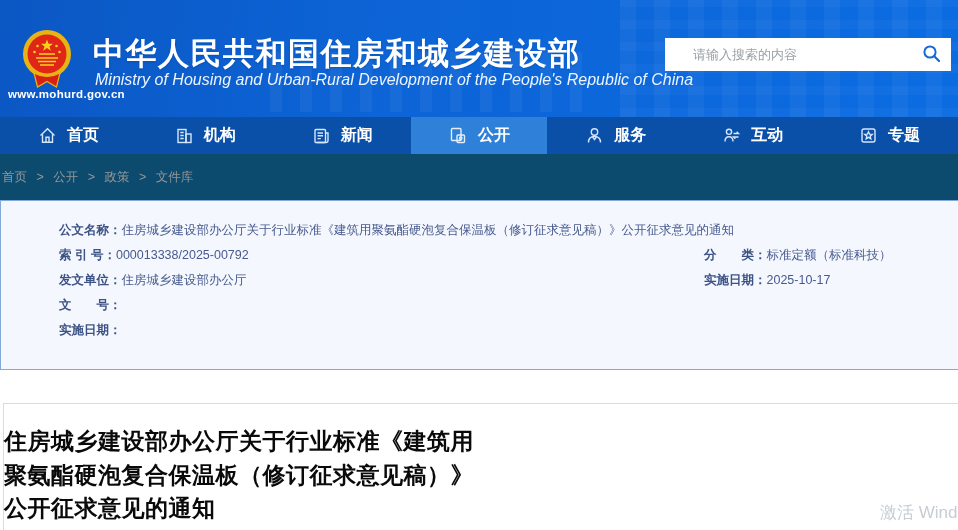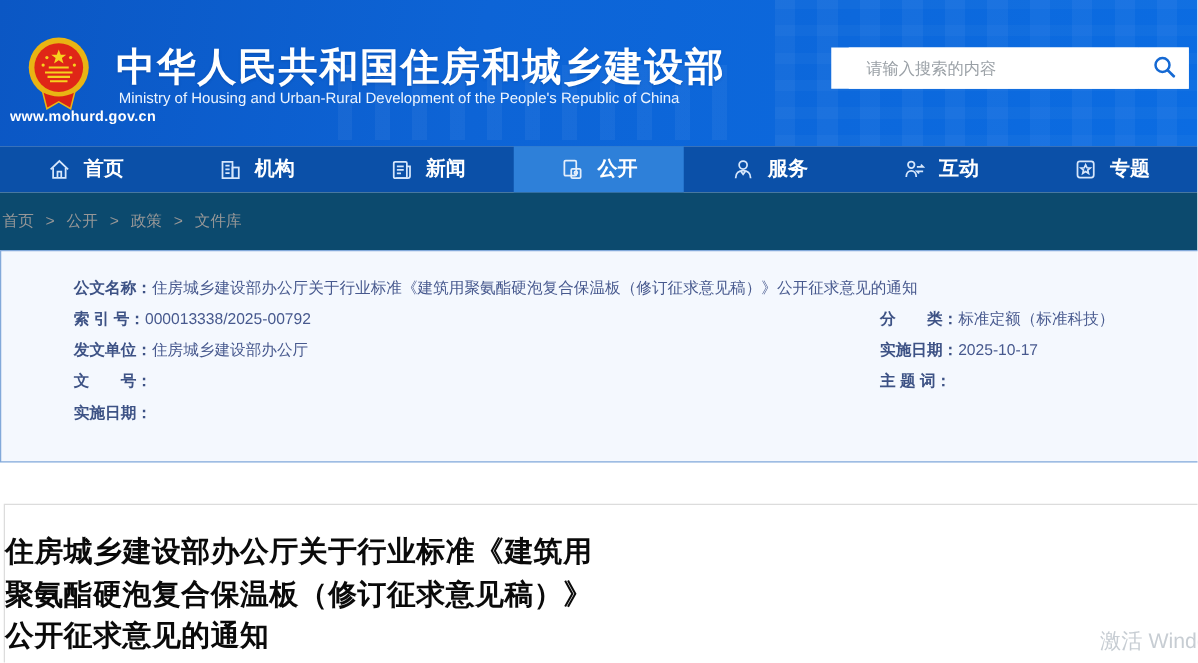--- a/index.html
+++ b/index.html
@@ -29,21 +29,21 @@
   .site-url {
     position:absolute; left:8px; top:88px; color:#fff; font-weight:bold;
     font-size:11.5px; letter-spacing:.3px;
   }
   .site-title {
     position:absolute; left:93px; top:33px; color:#fff; font-weight:bold;
     font-size:31px; letter-spacing:1.5px; white-space:nowrap;
     text-shadow:0 1px 2px rgba(0,40,100,.25);
   }
   .site-subtitle {
-    position:absolute; left:95px; top:71px; color:#ecf4fe; font-size:12px; white-space:nowrap;
+    position:absolute; left:95px; top:71px; color:#ecf4fe; font-size:16px; white-space:nowrap;font-style:italic;
   }
   .searchbox {
     position:absolute; left:665px; top:38px; width:286px; height:33px;
     background:#fff; display:flex; align-items:center;padding-left:14px;
   }
   .search-input {
     flex:1; border:none; outline:none; height:100%; padding:0 8px 0 14px;
     font-size:13px; color:#333; font-family:"Liberation Sans", sans-serif;
   }
   .search-input::placeholder { color:#9aa0a6; }
@@ -236,23 +236,20 @@
       <span class="lbl">实施日期：</span><span class="val"></span>
     </div>
   </div>
   <div class="info-col right">
     <div class="info-row">
       <span class="lbl">分　　类：</span><span class="val">标准定额（标准科技）</span>
     </div>
     <div class="info-row">
       <span class="lbl">实施日期：</span><span class="val">2025-10-17</span>
     </div>
-    <div class="info-row">
-      <span class="lbl">主 题 词：</span><span class="val"></span>
-    </div>
   </div>
 </section>
 
 <section class="article">
   <h1 class="art-title">
     <span>住房城乡建设部办公厅关于行业标准《建筑用</span><br>
     <span>聚氨酯硬泡复合保温板（修订征求意见稿）》</span><br>
     <span>公开征求意见的通知</span>
   </h1>
 </section>

